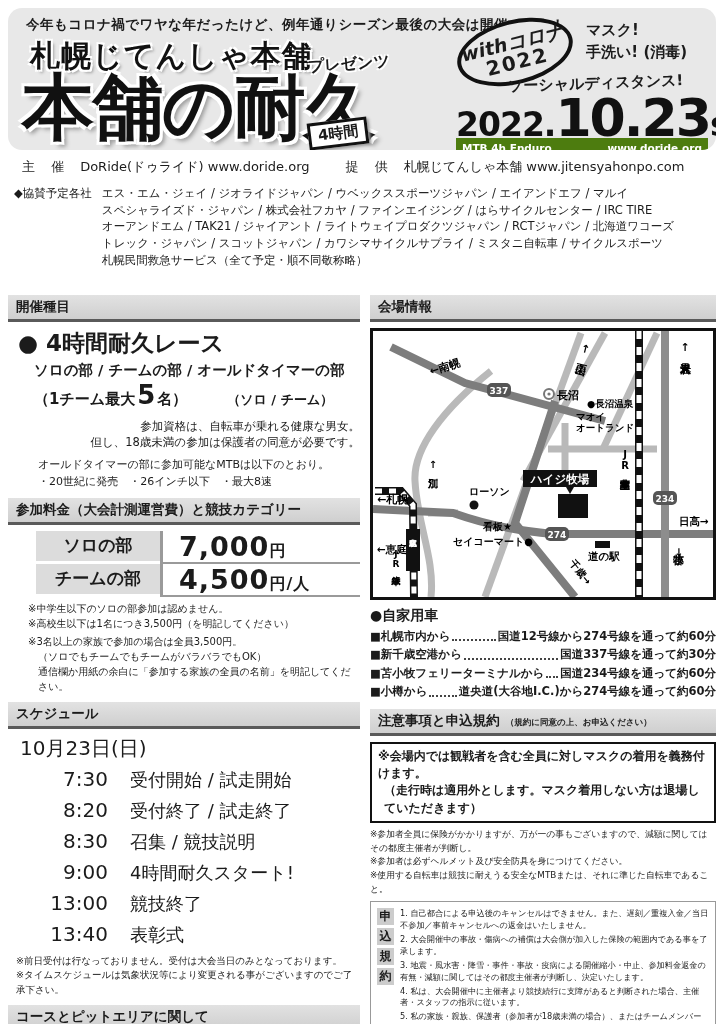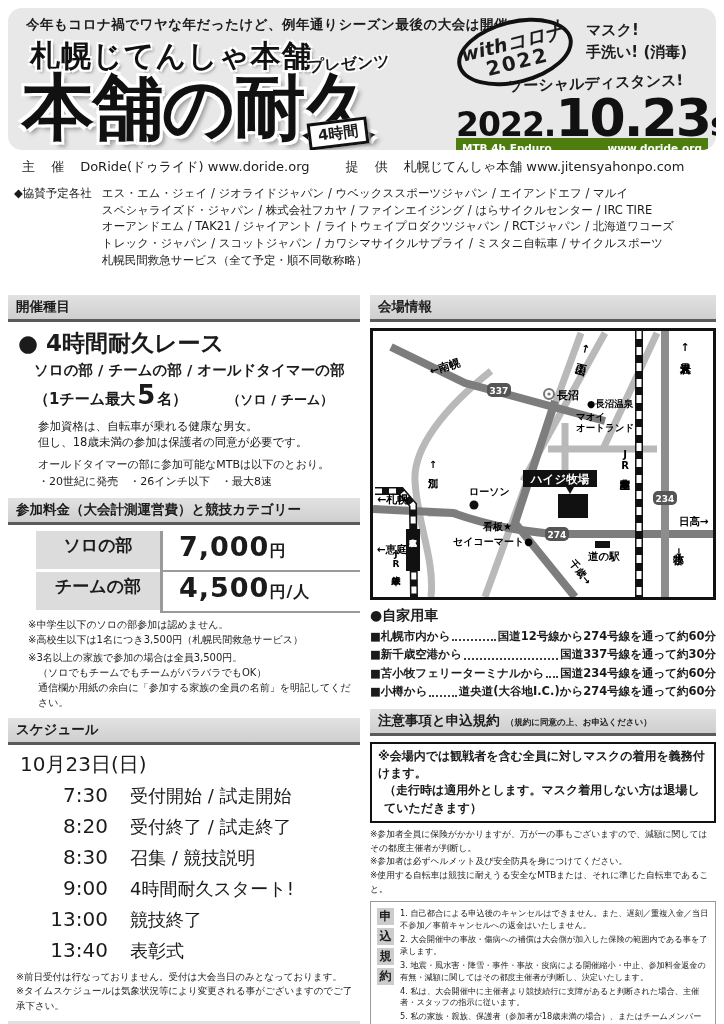--- a/index.html
+++ b/index.html
@@ -52,30 +52,30 @@
     font-weight:bold; font-size:13.5px; padding:3px 8px; margin-bottom:6px; }
   .sec-h .sec-note { font-weight:bold; font-size:8.5px; margin-left:6px; }
 
   
   .race-title { font-size:23px; font-weight:900; margin:6px 0 2px 10px; }
   .race-cats { font-size:14.5px; font-weight:900; margin-left:26px; white-space:nowrap; }
   .race-sub { display:flex; margin-left:26px; align-items:baseline; }
   .team-note { font-size:15px; font-weight:900; }
   .team-max { font-size:26px; font-weight:900; padding:0 2px; }
   .solo-team { font-size:13px; font-weight:900; margin-left:40px; }
-  .elig { font-size:11.5px; margin:8px 0 0 30px; line-height:1.4; }
+  .elig { font-size:11.5px; margin:8px 0 0 30px; line-height:1.4;text-align:right; }
   .oldtimer { font-size:11px; margin:7px 0 8px 30px; line-height:1.5; }
 
   
   .fee-table { margin:6px 0 4px 28px; }
   .fee-row { display:flex; align-items:stretch; }
   .fee-label { width:124px; background:#dcdcdc; font-size:17px; font-weight:900; text-align:center;
     padding:3px 0; margin-bottom:3px; }
   .fee-price { border-left:3px solid #9a9a9a; border-bottom:2px solid #9a9a9a; flex:1;
-    font-size:27px; font-weight:900; padding:0 0 8px 16px; letter-spacing:1px; }
+    font-size:27px; font-weight:900; padding:0 0 0 16px; letter-spacing:1px; }
   .fee-price .unit { font-size:16px; font-weight:900; }
   .fee-notes { font-size:10px; margin-left:20px; line-height:1.5; }
   .fee-notes .indent { margin-left:10px; }
 
   
   .sch-date { font-size:20px; margin:4px 0 2px 12px; }
   .sch-row { display:flex; align-items:baseline; line-height:1.55; }
   .sch-time { width:100px; text-align:right; font-size:20px; }
   .sch-event { font-size:18px; margin-left:22px; }
   .sch-notes { font-size:9.5px; margin:4px 0 8px 8px; line-height:1.5; }
@@ -178,21 +178,21 @@
             <span class="fee-label">ソロの部</span>
             <span class="fee-price"><span>7,000</span><span class="unit">円</span></span>
           </div>
           <div class="fee-row">
             <span class="fee-label">チームの部</span>
             <span class="fee-price"><span>4,500</span><span class="unit">円/人</span></span>
           </div>
         </div>
         <div class="fee-notes">
           <div>※中学生以下のソロの部参加は認めません。</div>
-          <div>※高校生以下は1名につき3,500円（札幌民間救急サービス）</div>
+          <div>※高校生以下は1名につき3,500円（を明記してください）</div>
           <div style="margin-top:3px">※3名以上の家族で参加の場合は全員3,500円。</div>
           <div class="indent">（ソロでもチームでもチームがバラバラでもOK）</div>
           <div class="indent">通信欄か用紙の余白に「参加する家族の全員の名前」を明記してください。</div>
         </div>
       </div>
 
       <div class="sec-h" style="margin-top:8px">スケジュール</div>
       <div>
         <div class="sch-date">10月23日(日)</div>
         <div class="sch-row">

